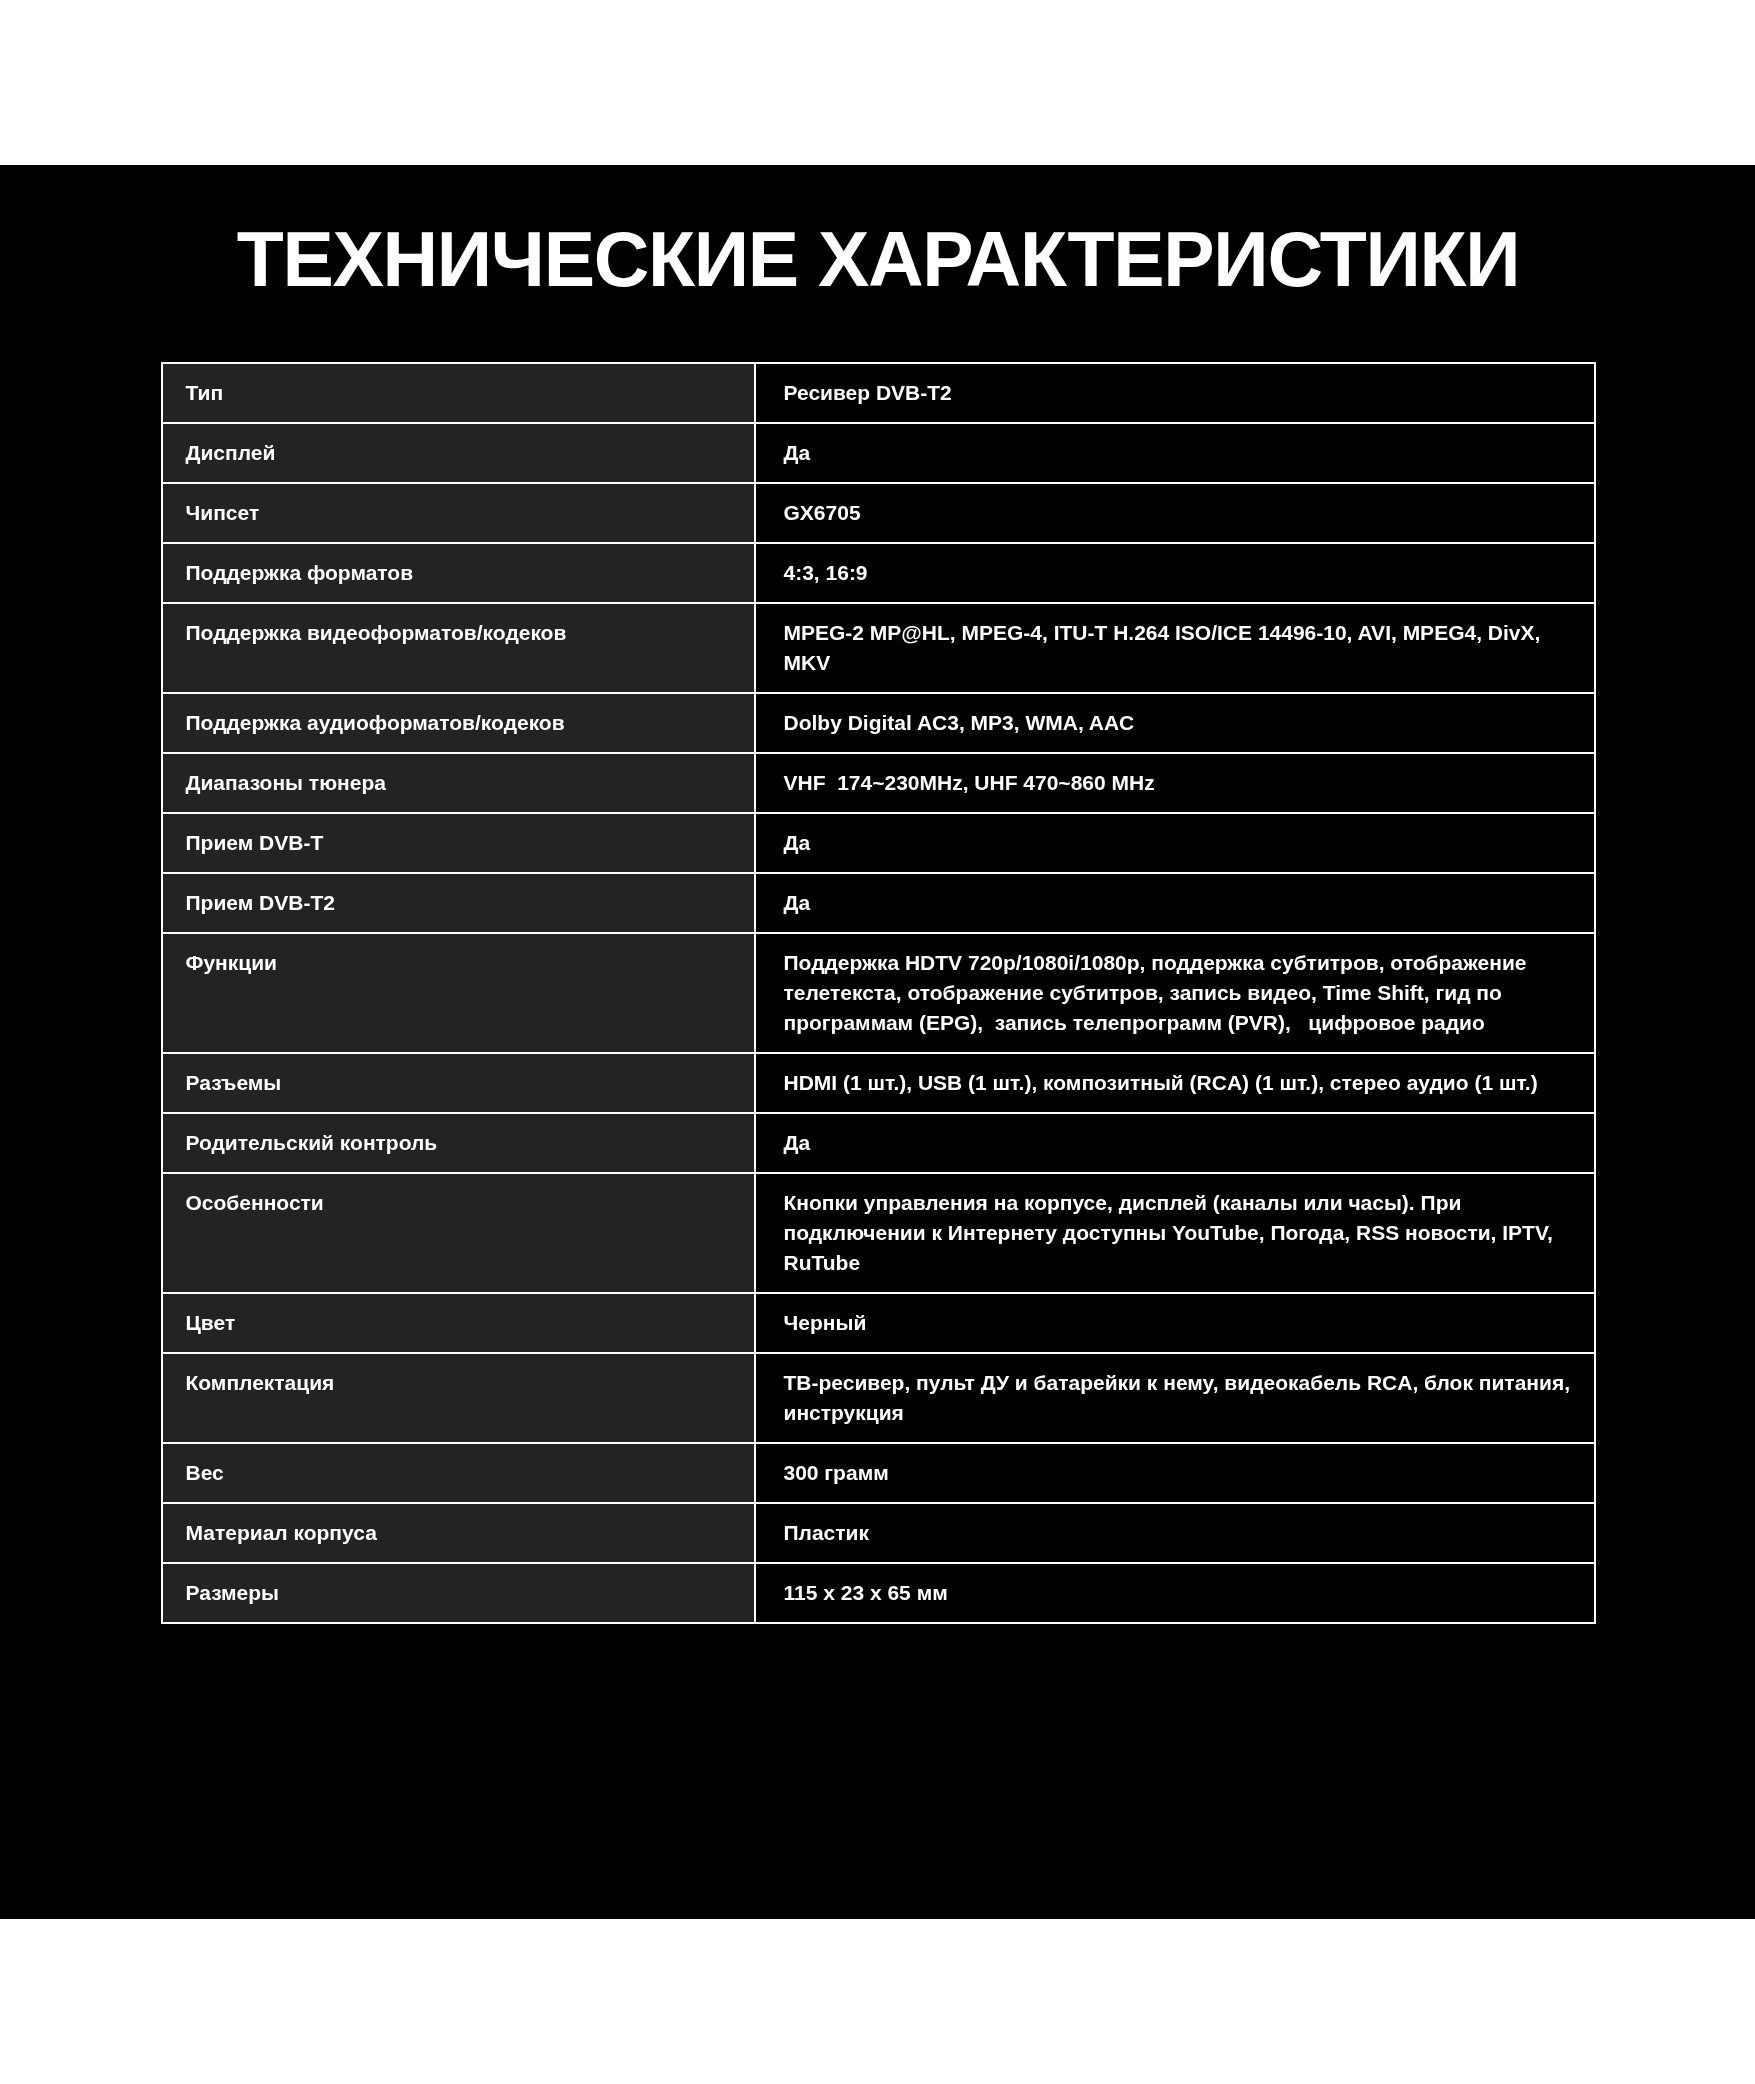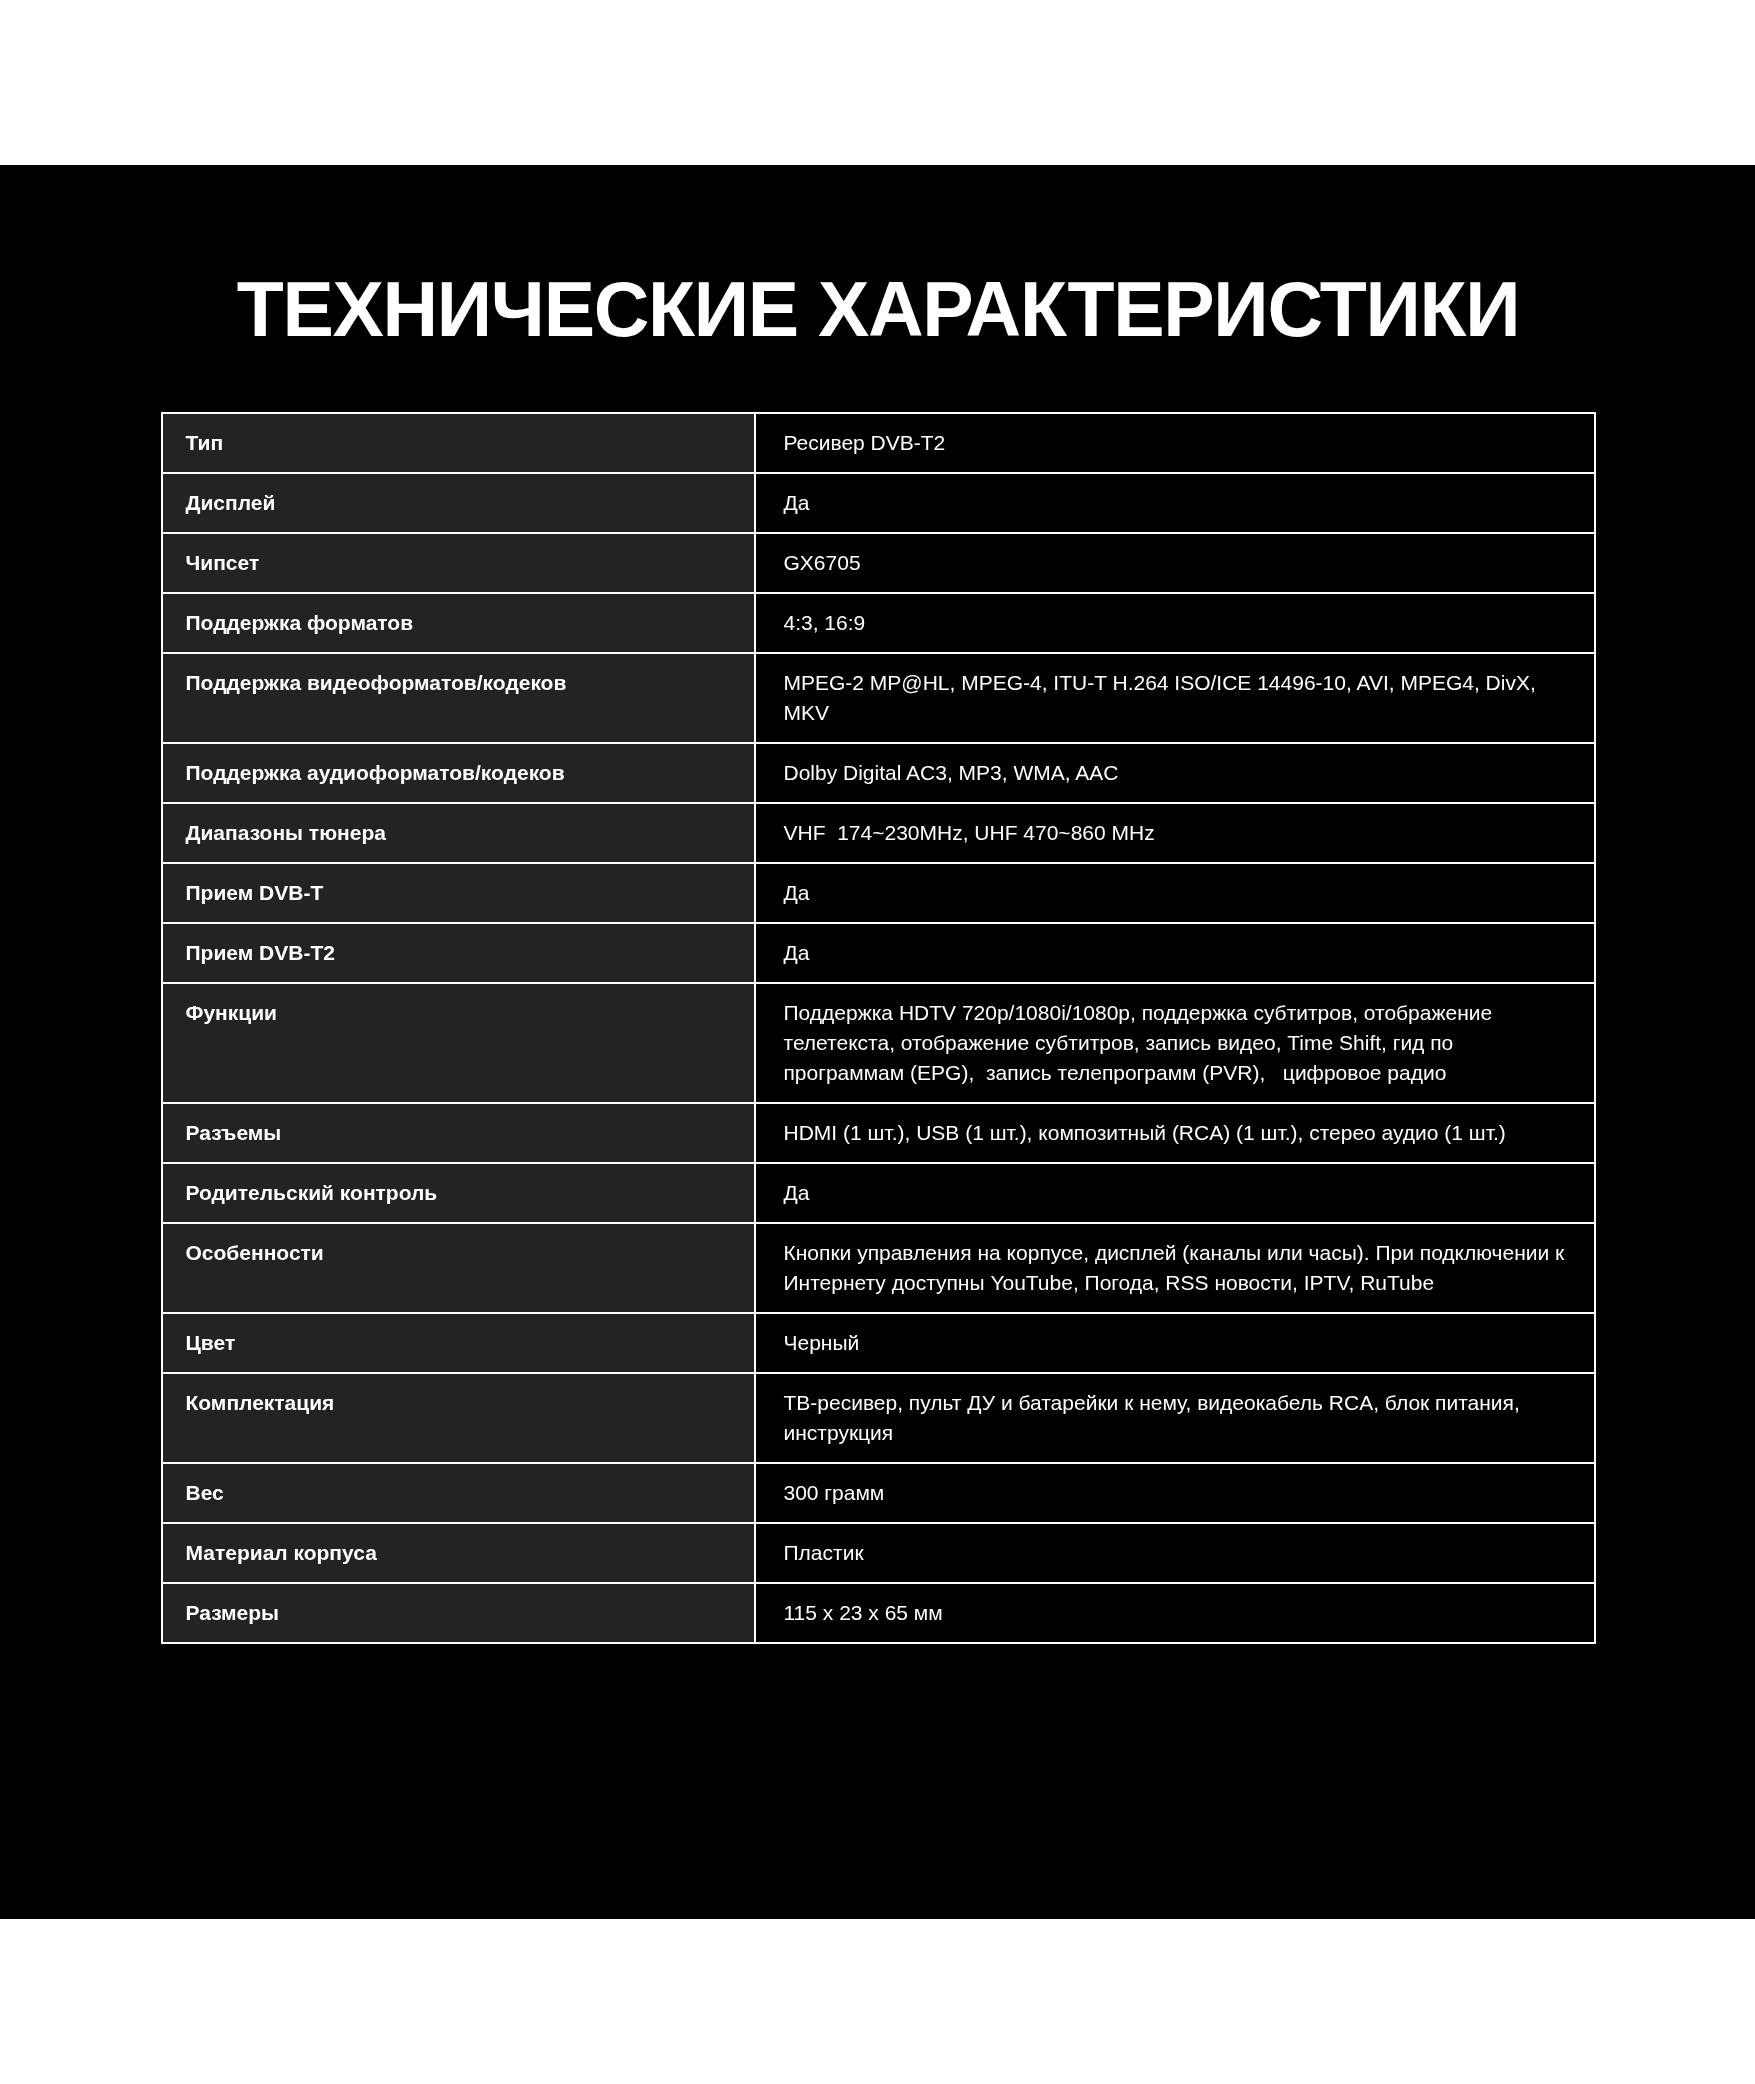--- a/index.html
+++ b/index.html
@@ -15,21 +15,21 @@
     width:1756px;height:2085px;background:var(--page-bg);
     position:relative;overflow:hidden;
     font-family:"Liberation Sans",sans-serif;
   }
   .poster{
     position:absolute;top:165px;left:0;
     width:1756px;height:1754px;
     background:var(--poster-bg);
   }
   .title{
-    margin:0;padding-top:102px;
+    margin:0;padding-top:52px;
     text-align:center;
     color:var(--text-col);
     font-size:77px;font-weight:bold;
     letter-spacing:-1.3px;
     line-height:1.1;
     white-space:nowrap;
   }
   .spec-table{
     width:1433px;
     margin:60px auto 0;
@@ -44,21 +44,21 @@
     vertical-align:top;
     padding:14px 19.3px 14px 23px;
     overflow:hidden;
   }
   .spec-table td.label{
     background:var(--label-bg);
     font-weight:bold;
   }
   .spec-table td.value{
     background:var(--value-bg);
-    font-weight:normal;
+    font-weight:bold;
     white-space:pre-wrap;
     padding-left:28px;
   }
   col.c-label{width:593px;}
   col.c-value{width:840px;}
 </style>
 </head>
 <body>
 
 <div class="canvas">

